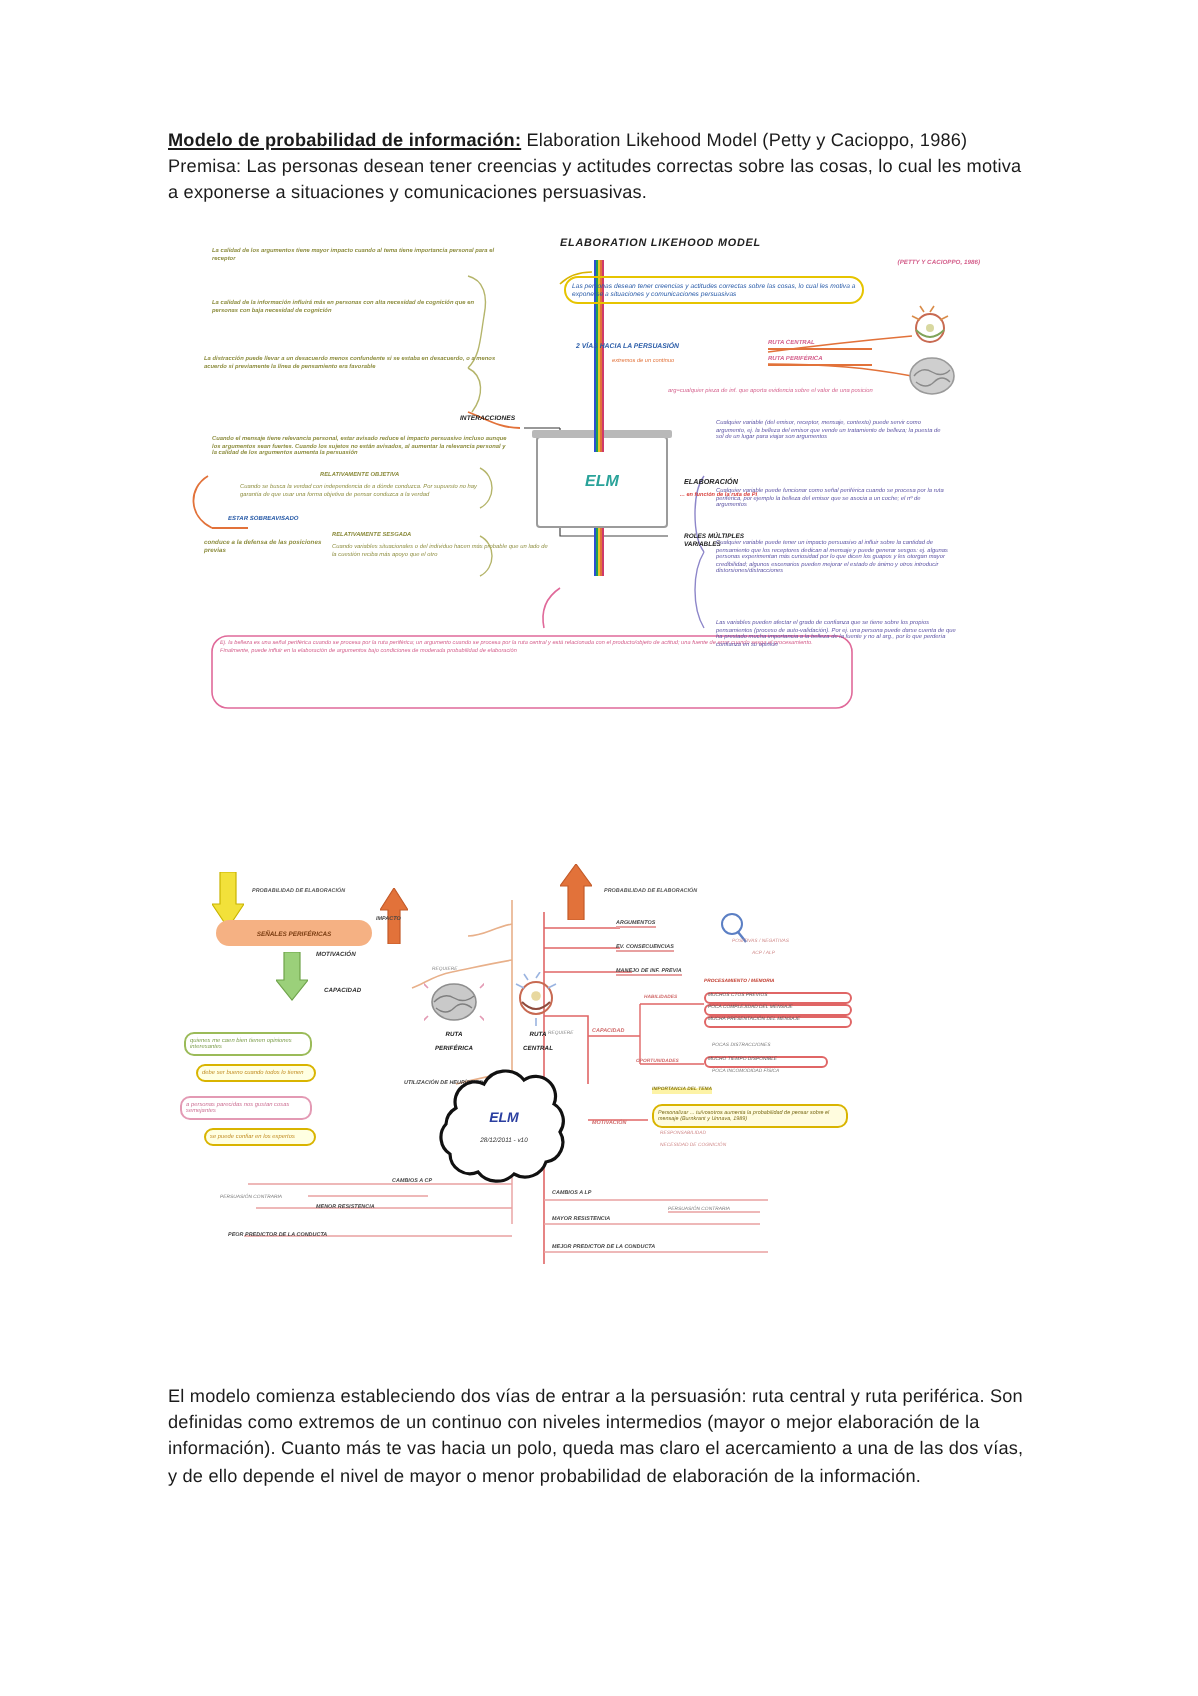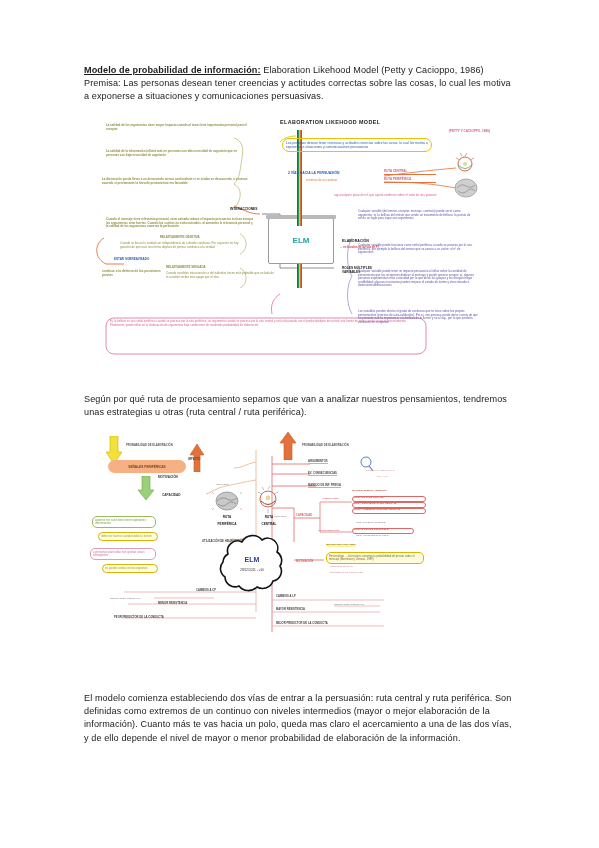--- a/index.html
+++ b/index.html
@@ -4,21 +4,21 @@
 <style>
   html,body{margin:0;padding:0;background:#ffffff;}
   body{width:599px;height:848px;font-family:"Liberation Sans",sans-serif;color:#111;overflow:hidden;position:relative;}
   .page{position:absolute;inset:0;background:#fff;}
 
   
   .para{position:absolute;left:84px;width:430px;font-size:9.1px;line-height:13.2px;color:#1b1b1b;text-align:left;letter-spacing:.1px;}
   .para b{font-weight:bold;text-decoration:underline;}
 
   
-  .map{position:absolute;left:84px;background:#fff;}
+  .map{position:absolute;left:84px;background:#fff;font-style:italic;}
   .map *{box-sizing:border-box;}
   .nd{position:absolute;font-size:2.9px;line-height:3.5px;letter-spacing:.02px;white-space:normal;}
   .nd.t{font-size:3.4px;line-height:4.1px;}
   .bold{font-weight:bold;}
   .cap{text-transform:uppercase;}
   .hl-y{background:#fdf3a6;}
 
   
   svg.lines{position:absolute;left:0;top:0;overflow:visible;}
 
@@ -151,21 +151,20 @@
     <div class="nd bold g-olive" style="left:18px;top:152px;width:62px;font-size:3.1px;line-height:3.8px;">conduce a la defensa de las posiciones previas</div>
 
     <div class="nd g-pink" style="left:26px;top:202px;width:312px;font-size:2.8px;line-height:3.5px;">Ej. la belleza es una señal periférica cuando se procesa por la ruta periférica; un argumento cuando se procesa por la ruta central y está relacionada con el producto/objeto de actitud; una fuente de error cuando sesga el procesamiento. Finalmente, puede influir en la elaboración de argumentos bajo condiciones de moderada probabilidad de elaboración</div>
 
     <div class="nd g-purple" style="left:274px;top:92px;width:116px;">Cualquier variable (del emisor, receptor, mensaje, contexto) puede servir como argumento, ej. la belleza del emisor que vende un tratamiento de belleza; la puesta de sol de un lugar para viajar son argumentos</div>
     <div class="nd g-purple" style="left:274px;top:126px;width:116px;">Cualquier variable puede funcionar como señal periférica cuando se procesa por la ruta periférica, por ejemplo la belleza del emisor que se asocia a un coche; el nº de argumentos</div>
     <div class="nd g-purple" style="left:274px;top:152px;width:122px;">Cualquier variable puede tener un impacto persuasivo al influir sobre la cantidad de pensamiento que los receptores dedican al mensaje y puede generar sesgos: ej. algunas personas experimentan más curiosidad por lo que dicen los guapos y les otorgan mayor credibilidad; algunos escenarios pueden mejorar el estado de ánimo y otros introducir distorsiones/distracciones</div>
     <div class="nd g-purple" style="left:274px;top:192px;width:122px;">Las variables pueden afectar el grado de confianza que se tiene sobre los propios pensamientos (proceso de auto-validación). Por ej. una persona puede darse cuenta de que ha prestado mucha importancia a la belleza de la fuente y no al arg., por lo que perdería confianza en su opinión</div>
   </div>
 
-  <div class="para" style="top:393px;">Según por qué ruta de procesamiento sepamos que van a analizar nuestros pensamientos, tendremos unas estrategias u otras (ruta central / ruta periférica).</div>
 
   <div class="map" id="map2">
 
     <svg class="lines" width="440" height="245">
 
       <path d="M172 18 L172 120" fill="none" stroke="#e8b08a" stroke-width=".8"></path>
       <path d="M172 30 C162 32 158 36 150 36" fill="none" stroke="#e8b08a" stroke-width=".8"></path>
       <path d="M172 48 C160 50 152 52 142 54" fill="none" stroke="#e8b08a" stroke-width=".8"></path>
       <path d="M142 54 C132 56 128 60 122 62" fill="none" stroke="#e8b08a" stroke-width=".8"></path>
       <path d="M172 104 C160 106 152 108 144 110" fill="none" stroke="#e8b08a" stroke-width=".8"></path>

